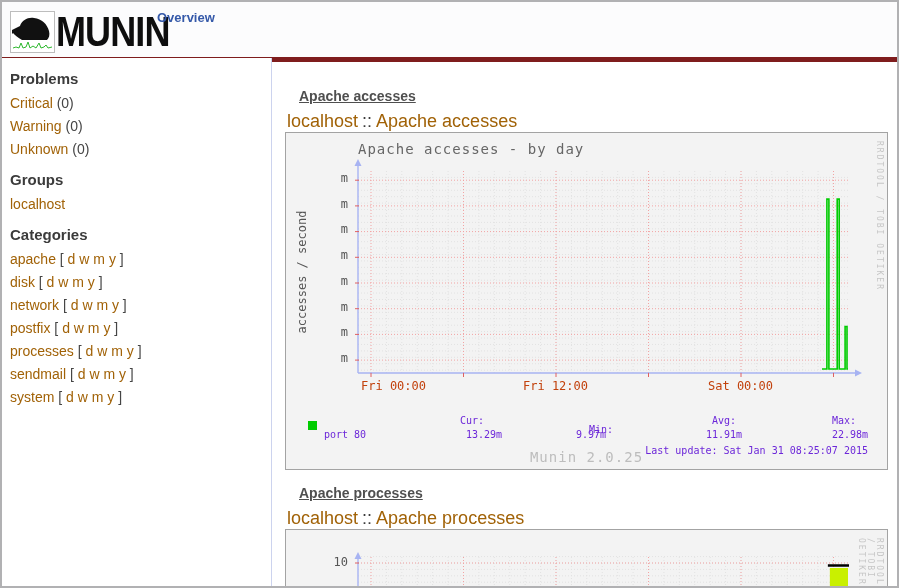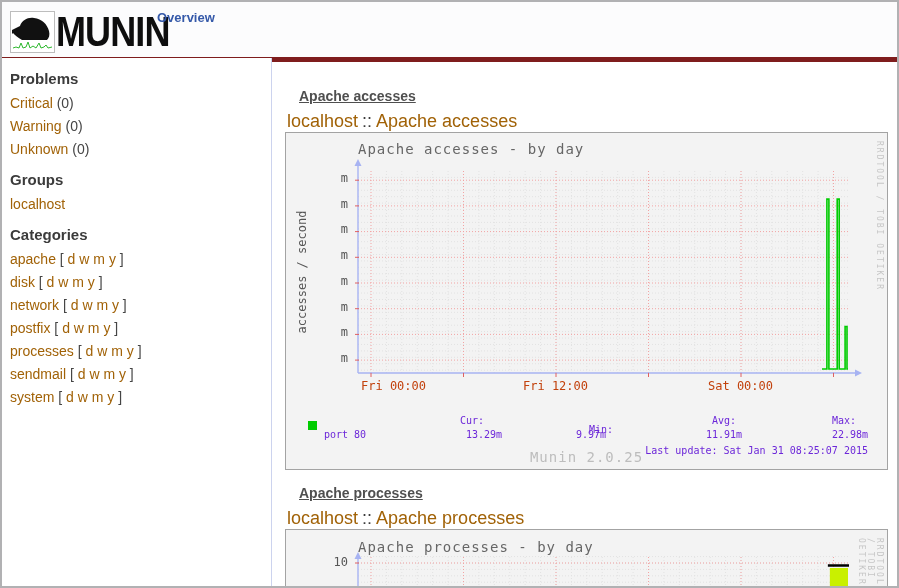--- a/index.html
+++ b/index.html
@@ -222,21 +222,20 @@
     <div class="leg r" style="left:582px;top:302px;">Last update: Sat Jan 31 08:25:07 2015</div>
     <div class="g-footer">Munin 2.0.25</div>
   </div>
 
   <h3 class="svc-heading" style="top:427px;">Apache processes</h3>
   <div class="crumb" style="top:450px;">
     <a>localhost</a><span class="sep">::</span><a>Apache processes</a>
   </div>
 
   <div class="graph" id="graph2">
-    <div class="g-title" style="top:9px;">Apache processes - by day</div>
     <div class="g-watermark">RRDTOOL / TOBI OETIKER</div>
     <div class="ytick" style="top:26px;">10</div>
     <svg class="g-plot" id="plot2" width="512" height="44" viewBox="-6 -12 512 44">
         <line x1="0" y1="-6.4" x2="490" y2="-6.4" stroke="#E2E2E2" stroke-width="1" stroke-dasharray="1 2"></line>
         <line x1="0" y1="0" x2="490" y2="0" stroke="#E2E2E2" stroke-width="1" stroke-dasharray="1 2"></line>
         <line x1="0" y1="6.4" x2="490" y2="6.4" stroke="#E2E2E2" stroke-width="1" stroke-dasharray="1 2"></line>
         <line x1="0" y1="12.8" x2="490" y2="12.8" stroke="#E2E2E2" stroke-width="1" stroke-dasharray="1 2"></line>
         <line x1="0" y1="19.200000000000003" x2="490" y2="19.200000000000003" stroke="#E2E2E2" stroke-width="1" stroke-dasharray="1 2"></line>
         <line x1="0" y1="25.6" x2="490" y2="25.6" stroke="#E2E2E2" stroke-width="1" stroke-dasharray="1 2"></line>
         <line x1="28.417" y1="-6" x2="28.417" y2="32" stroke="#E2E2E2" stroke-width="1" stroke-dasharray="1 2"></line>

